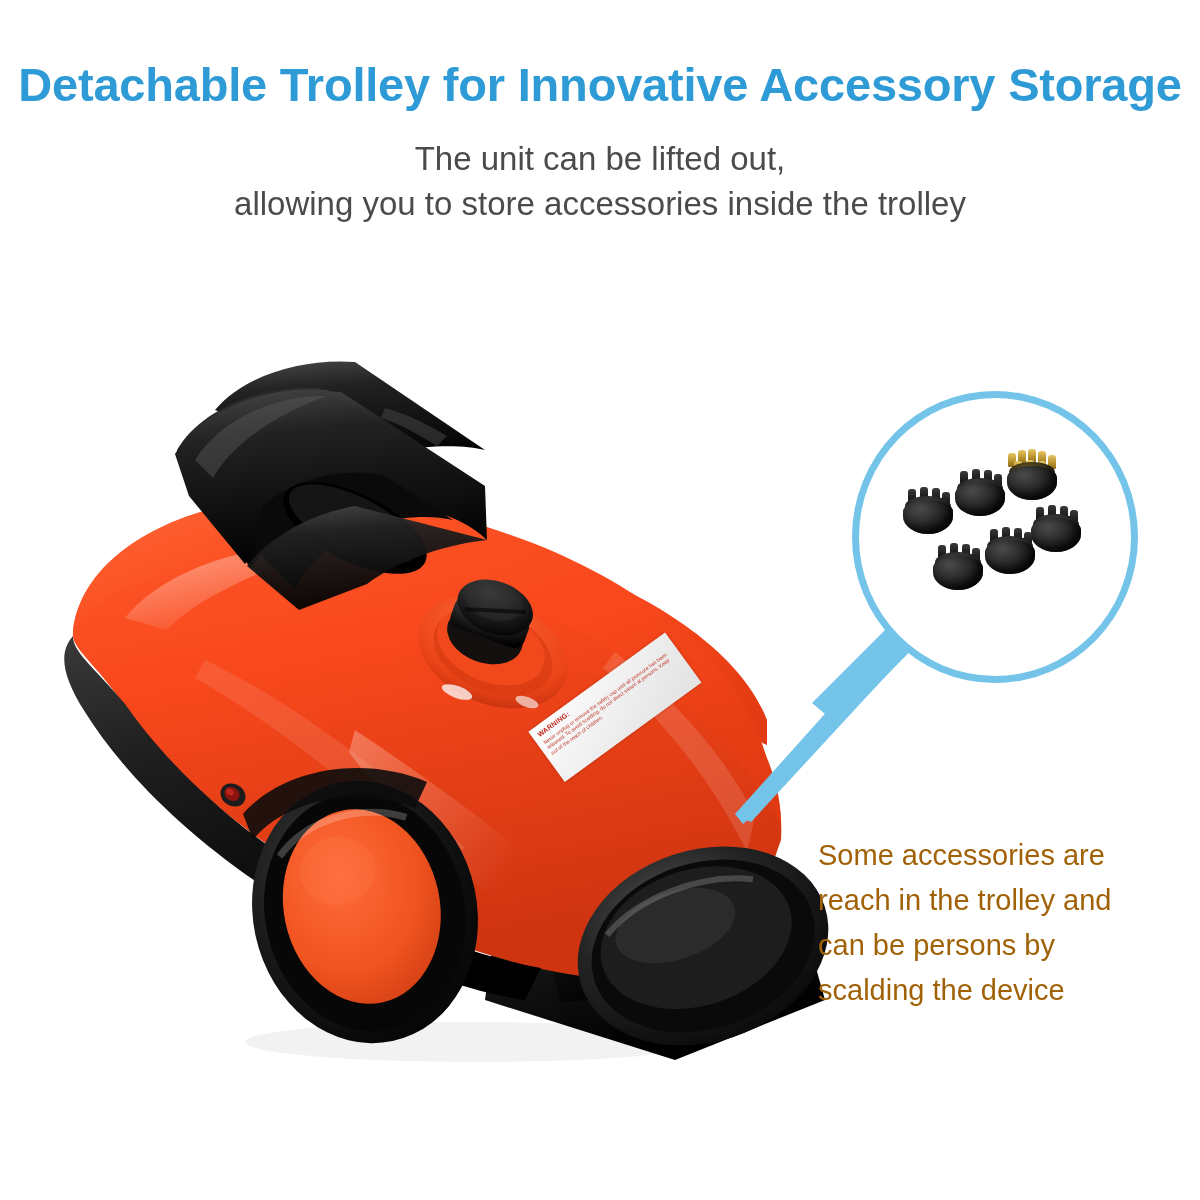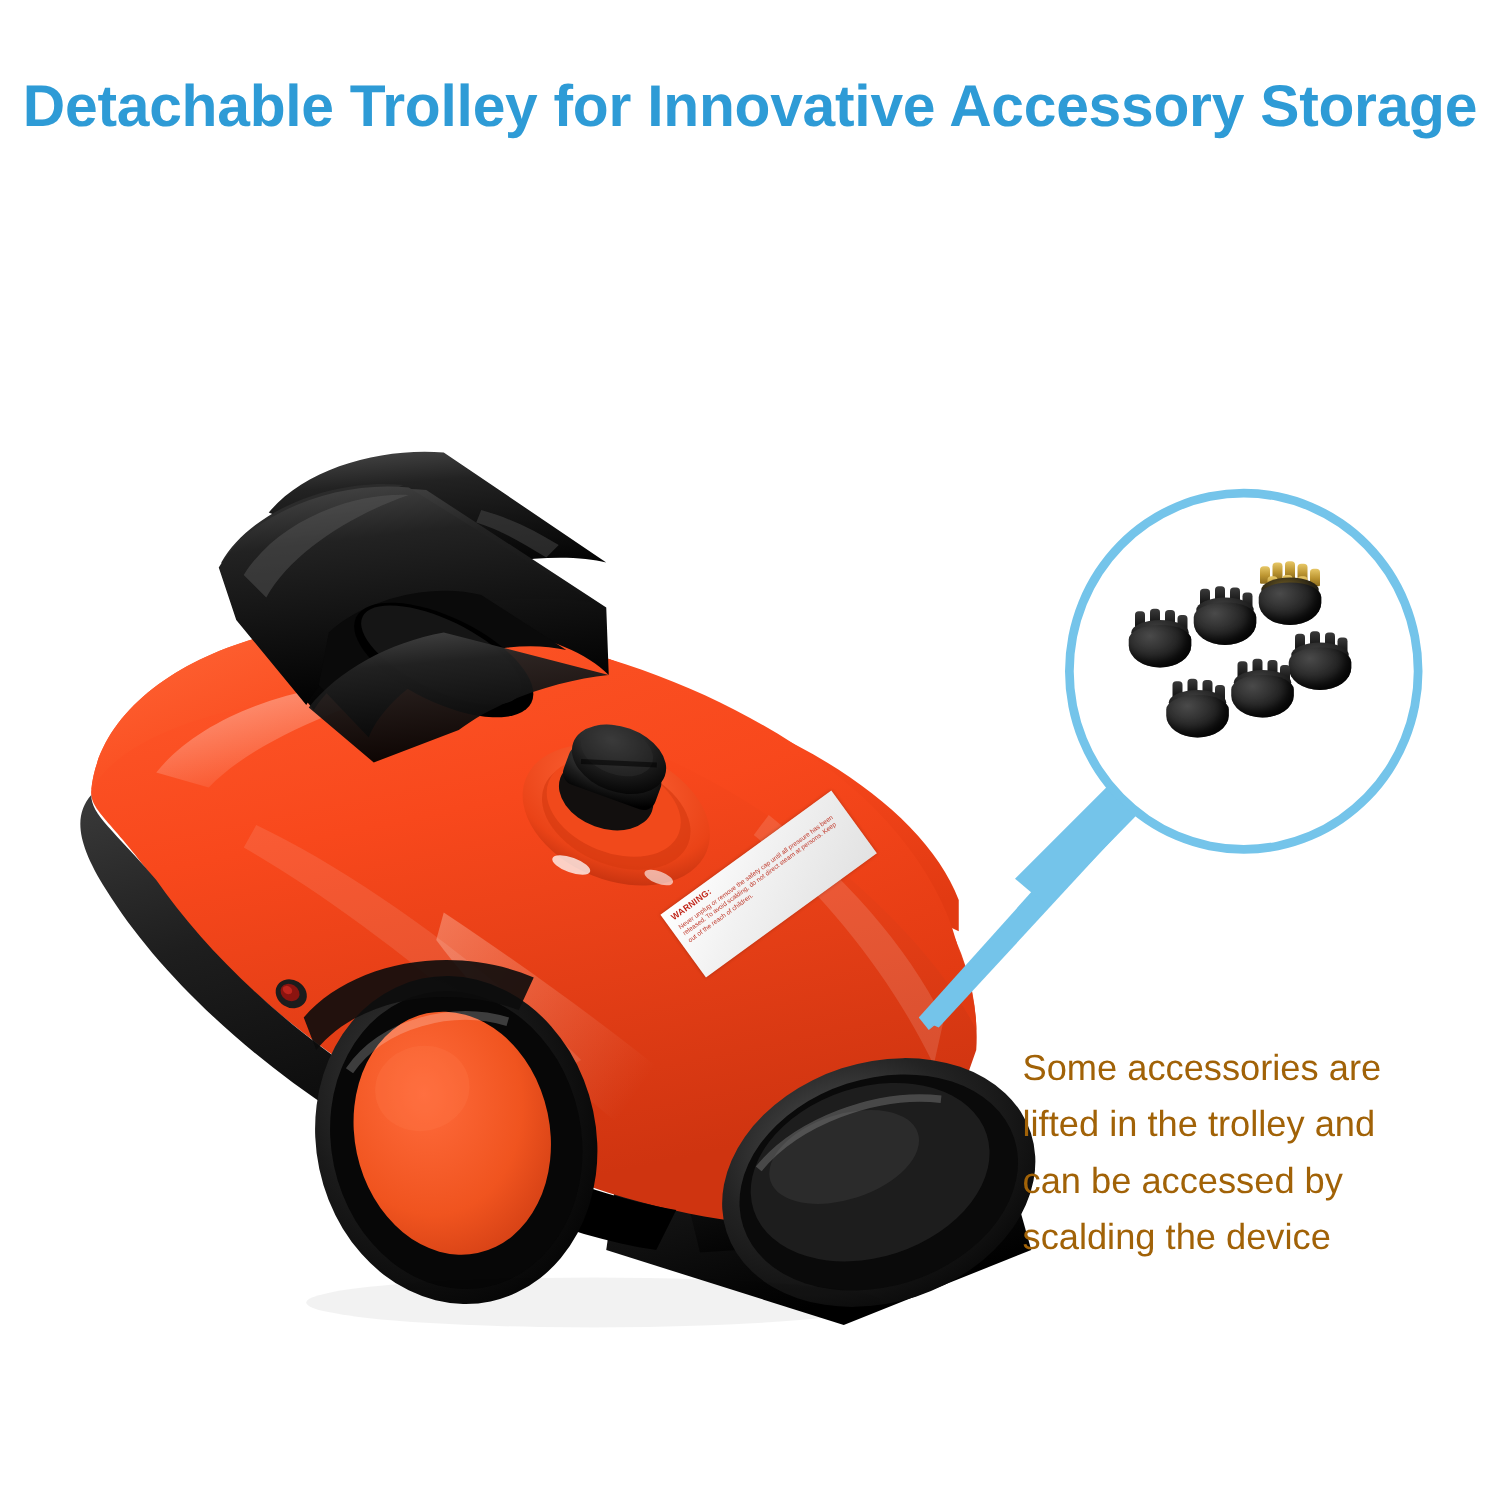--- a/index.html
+++ b/index.html
@@ -176,20 +176,24 @@
     color: #c0392b;
   }
 </style>
 </head>
 <body>
 
 <div id="page">
 
   <div id="headline">Detachable Trolley for Innovative Accessory Storage</div>
 
+  <div id="subheading">
+    <span class="sub-line">The unit can be lifted out,</span>
+    <span class="sub-line">allowing you to store accessories inside the trolley</span>
+  </div>
 
   <div id="product">
     <svg width="800" height="780" viewBox="0 0 800 780" xmlns="http://www.w3.org/2000/svg">
       <defs>
         <linearGradient id="orangeTop" x1="0" y1="0" x2="0.85" y2="1">
           <stop offset="0%" stop-color="#ff6a3a"></stop>
           <stop offset="22%" stop-color="#fb5224"></stop>
           <stop offset="58%" stop-color="#f8481c"></stop>
           <stop offset="100%" stop-color="#e23a12"></stop>
         </linearGradient>
@@ -491,18 +495,18 @@
       <span class="tooth" style="left:20px; top:0px;"></span>
       <span class="tooth" style="left:32px; top:1px;"></span>
       <span class="tooth" style="left:42px; top:5px;"></span>
       <span class="nz-top"></span>
         <span class="nz-body"></span>
     </div>
   </div>
 
   <div id="callout-text">
     <span class="call-line">Some accessories are</span>
-    <span class="call-line">lifted in the trolley and</span>
-    <span class="call-line">can be accessed by</span>
+    <span class="call-line">reach in the trolley and</span>
+    <span class="call-line">can be persons by</span>
     <span class="call-line">scalding the device</span>
   </div>
 
 </div>
 
 </body></html>

